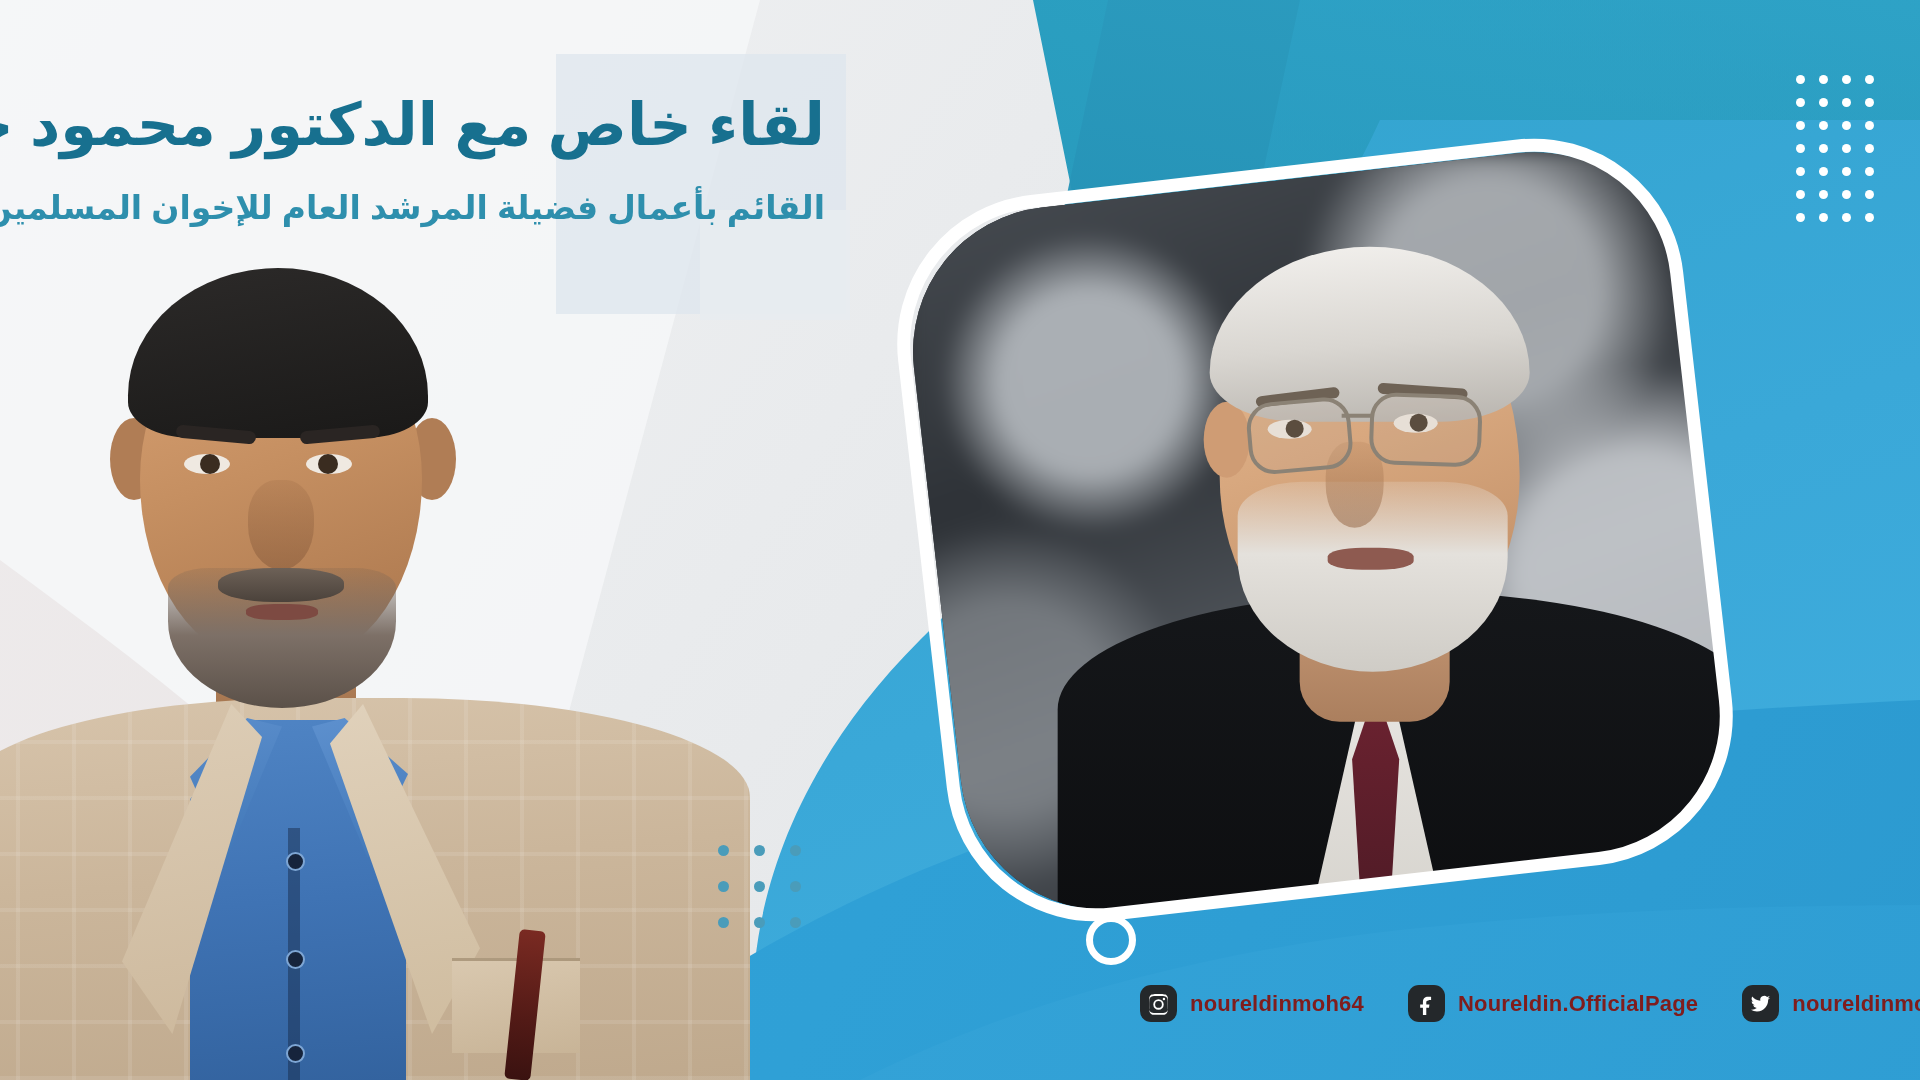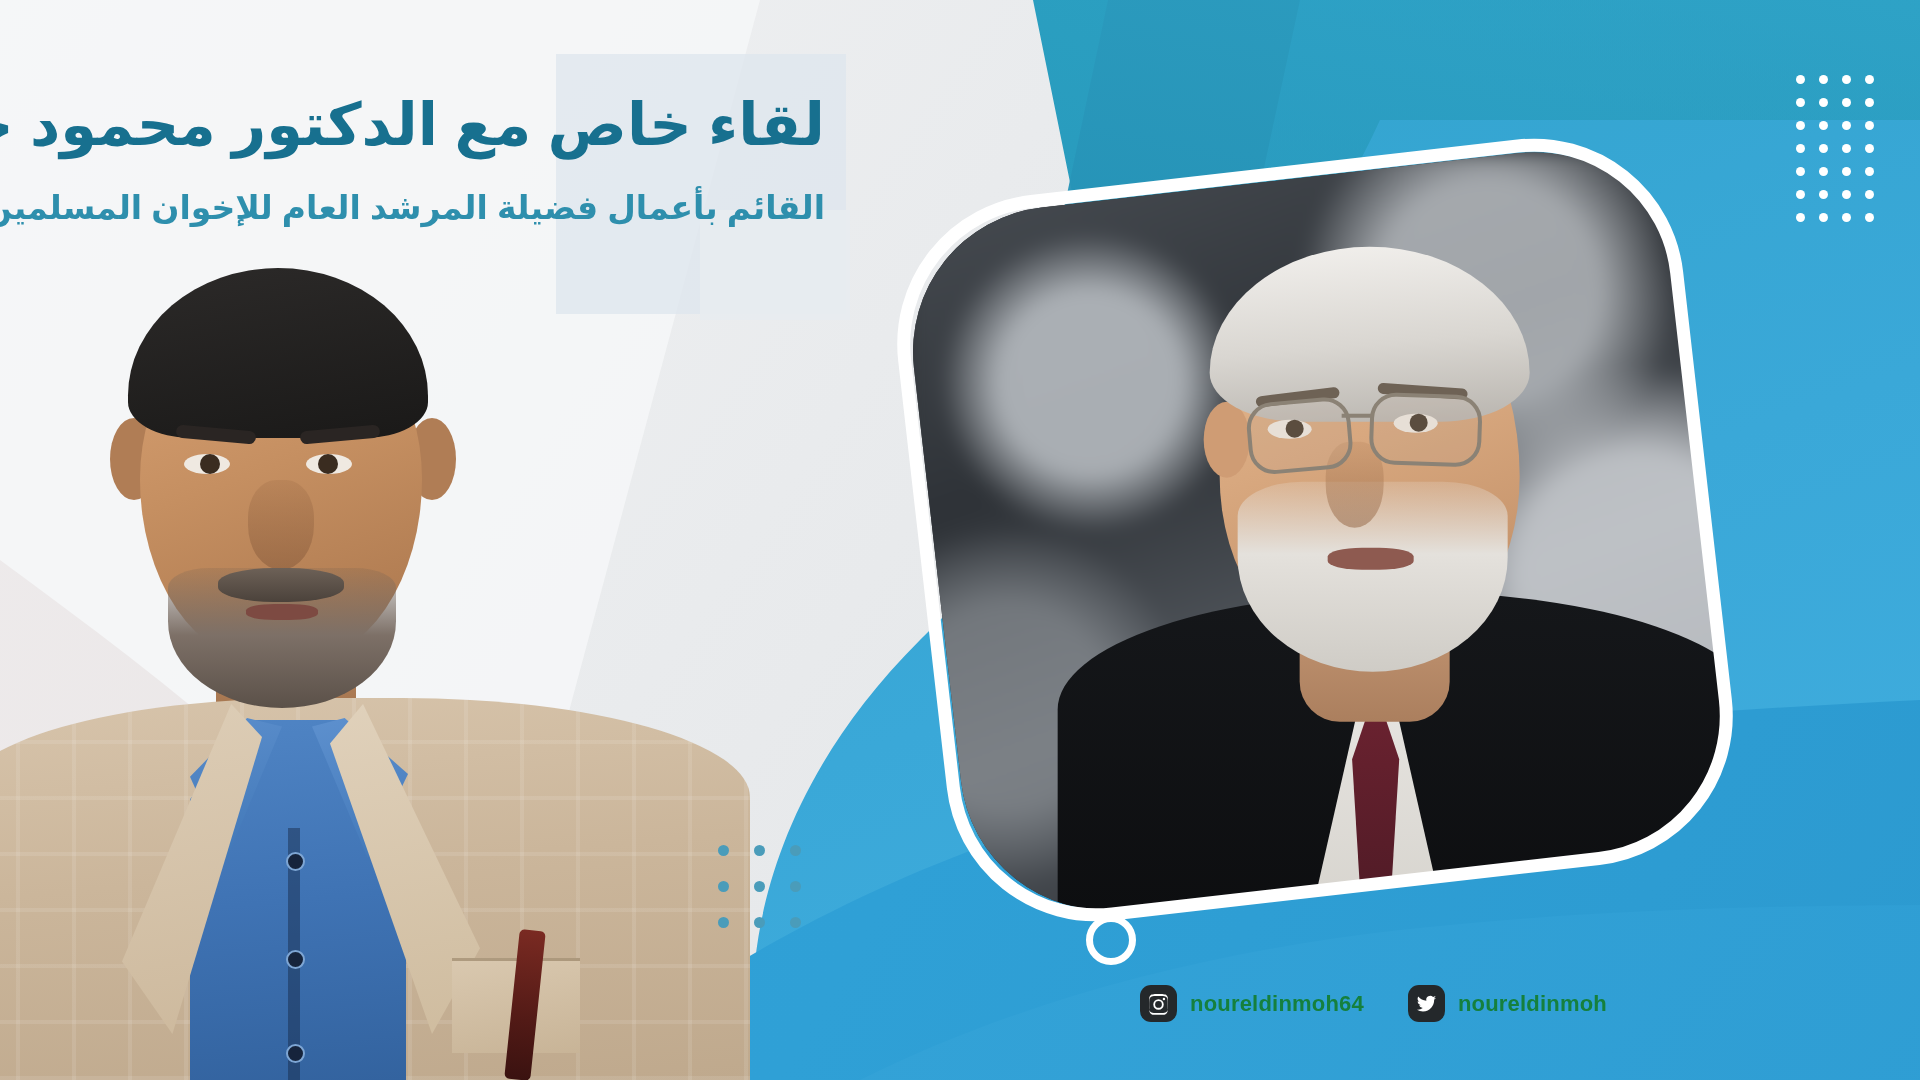--- a/index.html
+++ b/index.html
@@ -278,21 +278,21 @@
   
   .social{
     position:absolute;left:1140px;top:985px;display:flex;align-items:center;gap:44px;z-index:12;
   }
   .soc-item{display:flex;align-items:center;gap:13px;}
   .soc-icon{
     width:37px;height:37px;border-radius:11px;background:#24282b;
     display:flex;align-items:center;justify-content:center;flex:0 0 auto;
   }
   .soc-icon svg{width:23px;height:23px;fill:#ffffff;display:block;}
-  .soc-label{font-size:22px;font-weight:bold;color:#15803d;letter-spacing:.2px;white-space:nowrap;}
+  .soc-label{font-size:22px;font-weight:bold;color:#7f1d1d;letter-spacing:.2px;white-space:nowrap;}
 </style>
 </head>
 <body>
 
 <div id="stage">
 
   <div class="layer bg-base"></div>
   <div class="layer bg-soft-wedge"></div>
   <div class="bg-tint-rect"></div>
   <div class="bg-tint-rect2"></div>
@@ -414,20 +414,28 @@
 
     <div class="soc-item">
       <span class="soc-icon">
         <svg viewBox="0 0 24 24">
             <path d="M12 2.2c3.2 0 3.6 0 4.9.07 1.17.05 1.8.25 2.23.41.56.22.96.48 1.38.9.42.42.68.82.9 1.38.16.42.36 1.06.41 2.23.06 1.27.07 1.65.07 4.85s-.01 3.58-.07 4.85c-.05 1.17-.25 1.8-.41 2.23-.22.56-.48.96-.9 1.38-.42.42-.82.68-1.38.9-.42.16-1.06.36-2.23.41-1.27.06-1.65.07-4.9.07s-3.63-.01-4.9-.07c-1.17-.05-1.8-.25-2.23-.41a3.8 3.8 0 0 1-1.38-.9 3.8 3.8 0 0 1-.9-1.38c-.16-.42-.36-1.06-.41-2.23C2.21 15.6 2.2 15.2 2.2 12s.01-3.58.07-4.85c.05-1.17.25-1.8.41-2.23.22-.56.48-.96.9-1.38.42-.42.82-.68 1.38-.9.42-.16 1.06-.36 2.23-.41C8.4 2.2 8.8 2.2 12 2.2Zm0 1.98c-3.14 0-3.5.01-4.74.07-1.14.05-1.76.24-2.17.4-.55.21-.94.47-1.35.88-.41.41-.67.8-.88 1.35-.16.41-.35 1.03-.4 2.17-.06 1.24-.07 1.6-.07 4.95s.01 3.71.07 4.95c.05 1.14.24 1.76.4 2.17.21.55.47.94.88 1.35.41.41.8.67 1.35.88.41.16 1.03.35 2.17.4 1.24.06 1.6.07 4.74.07s3.5-.01 4.74-.07c1.14-.05 1.76-.24 2.17-.4.55-.21.94-.47 1.35-.88.41-.41.67-.8.88-1.35.16-.41.35-1.03.4-2.17.06-1.24.07-1.6.07-4.95s-.01-3.71-.07-4.95c-.05-1.14-.24-1.76-.4-2.17a3.6 3.6 0 0 0-.88-1.35 3.6 3.6 0 0 0-1.35-.88c-.41-.16-1.03-.35-2.17-.4-1.24-.06-1.6-.07-4.74-.07Zm0 3.37a5.45 5.45 0 1 1 0 10.9 5.45 5.45 0 0 1 0-10.9Zm0 8.99a3.54 3.54 0 1 0 0-7.08 3.54 3.54 0 0 0 0 7.08Zm6.94-9.21a1.27 1.27 0 1 1-2.55 0 1.27 1.27 0 0 1 2.55 0Z"></path>
           </svg>
       </span>
       <span class="soc-label">noureldinmoh64</span>
     </div>
 
+    <div class="soc-item">
+      <span class="soc-icon">
+        <svg viewBox="0 0 24 24">
+            <path d="M14.6 8.3h2.2V5.2c-.38-.05-1.68-.17-3.2-.17-3.17 0-5.34 1.95-5.34 5.53V13H5.4v3.5h2.86V24h3.5v-7.5h2.85l.44-3.5h-3.29v-2.1c0-1.01.28-1.7 1.84-1.7Z"></path>
+          </svg>
+      </span>
+      <span class="soc-label">Noureldin.OfficialPage</span>
+    </div>
 
     <div class="soc-item">
       <span class="soc-icon">
         <svg viewBox="0 0 24 24">
             <path d="M22 5.9c-.73.33-1.52.55-2.35.65a4.1 4.1 0 0 0 1.8-2.26c-.79.47-1.67.81-2.6 1a4.1 4.1 0 0 0-7 3.73A11.62 11.62 0 0 1 3.4 4.73a4.1 4.1 0 0 0 1.27 5.47 4.07 4.07 0 0 1-1.86-.51v.05a4.1 4.1 0 0 0 3.29 4.02c-.6.16-1.24.19-1.85.07a4.1 4.1 0 0 0 3.83 2.85A8.23 8.23 0 0 1 2 18.4a11.6 11.6 0 0 0 6.29 1.84c7.55 0 11.68-6.25 11.68-11.67l-.01-.53A8.3 8.3 0 0 0 22 5.9Z"></path>
           </svg>
       </span>
       <span class="soc-label">noureldinmoh</span>
     </div>
 

